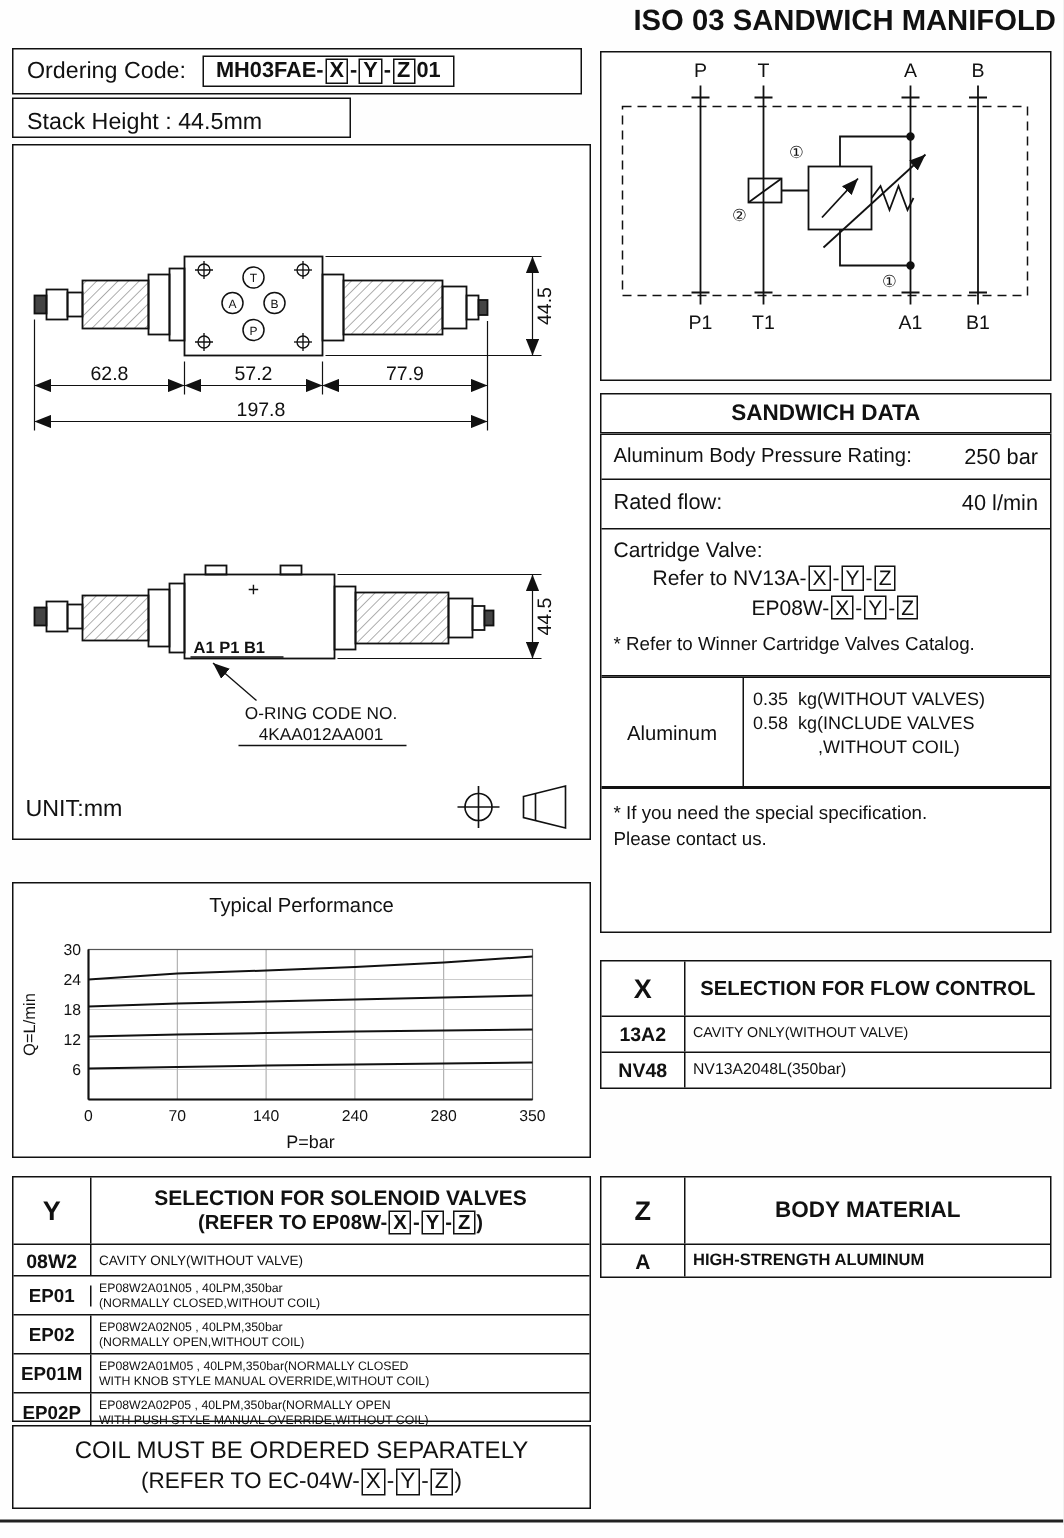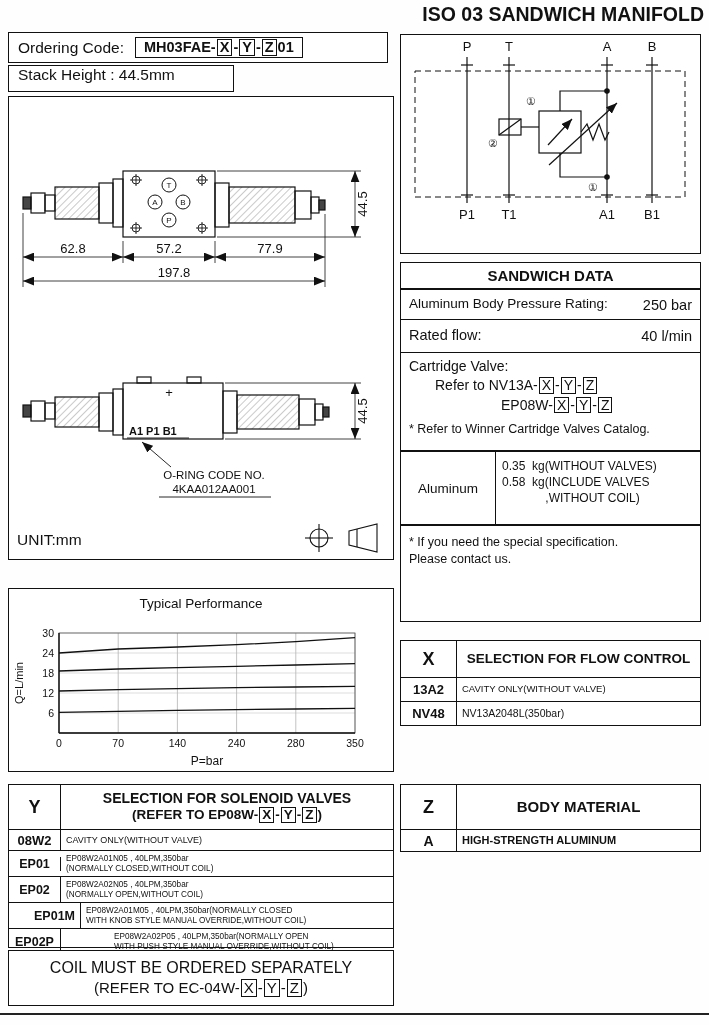--- a/index.html
+++ b/index.html
@@ -40,21 +40,21 @@
     </defs>
   </svg>
 
   <div class="abs" style="left:396px;top:3px;width:308px;font-size:19.5px;font-weight:bold;text-align:right;">ISO 03 SANDWICH MANIFOLD</div>
 
   <div class="abs box" style="left:8px;top:32px;width:380px;height:31px;display:flex;align-items:center;padding-left:9px;">
     <span style="font-size:15.5px;">Ordering Code:</span>
     <span class="box" style="margin-left:11px;padding:1px 8px;font-size:14.5px;font-weight:bold;"><span>MH03FAE-</span><span class="boxed">X</span><span>-</span><span class="boxed">Y</span><span>-</span><span class="boxed">Z</span><span>01</span></span>
   </div>
 
-  <div class="abs box" style="left:8px;top:65px;width:226px;height:27px;display:flex;align-items:flex-start;padding-left:9px;">
+  <div class="abs box" style="left:8px;top:65px;width:226px;height:27px;display:flex;align-items:flex-end;padding-left:9px;">
     <span style="font-size:15.5px;">Stack Height : 44.5mm</span>
   </div>
 
   <div class="abs box" style="left:8px;top:96px;width:386px;height:464px;">
 
     <svg class="abs" style="left:0;top:4px;" width="384" height="252" viewBox="0 0 384 252">
       <g stroke="#111" stroke-width="1.2" fill="none">
         <rect x="14" y="96" width="8" height="12" fill="#444"></rect>
         <rect x="22" y="92" width="14" height="20"></rect>
         <rect x="36" y="94" width="10" height="16"></rect>
@@ -309,27 +309,27 @@
       <div class="tcode" style="width:52px;font-size:12.5px;">EP01</div>
       <div class="tdesc" style="font-size:8.2px;">EP08W2A01N05 , 40LPM,350bar
 (NORMALLY CLOSED,WITHOUT COIL)</div>
     </div>
     <div class="trow" style="flex:none;height:25px;">
       <div class="tcode" style="width:52px;font-size:12.5px;">EP02</div>
       <div class="tdesc" style="font-size:8.2px;">EP08W2A02N05 , 40LPM,350bar
 (NORMALLY OPEN,WITHOUT COIL)</div>
     </div>
     <div class="trow" style="flex:none;height:25px;">
-      <div class="tcode" style="width:52px;font-size:12.5px;margin-left:20px;">EP01M</div>
+      <div class="tcode" style="width:52px;font-size:12.5px;">EP01M</div>
       <div class="tdesc" style="font-size:8.2px;">EP08W2A01M05 , 40LPM,350bar(NORMALLY CLOSED
 WITH KNOB STYLE MANUAL OVERRIDE,WITHOUT COIL)</div>
     </div>
     <div class="trow" style="flex:none;height:25px;">
       <div class="tcode" style="width:52px;font-size:12.5px;">EP02P</div>
-      <div class="tdesc" style="font-size:8.2px;margin-left:48px;">EP08W2A02P05 , 40LPM,350bar(NORMALLY OPEN
+      <div class="tdesc" style="font-size:8.2px;">EP08W2A02P05 , 40LPM,350bar(NORMALLY OPEN
 WITH PUSH STYLE MANUAL OVERRIDE,WITHOUT COIL)</div>
     </div>
   </div>
 
   <div class="abs box sel-table" style="left:400px;top:784px;width:301px;height:68px;">
     <div class="thead" style="height:44px;flex:none;">
       <div class="thead-code" style="width:56px;font-size:18px;">Z</div>
       <div class="thead-label" style="font-size:15px;">BODY MATERIAL</div>
     </div>
     <div class="trow">

